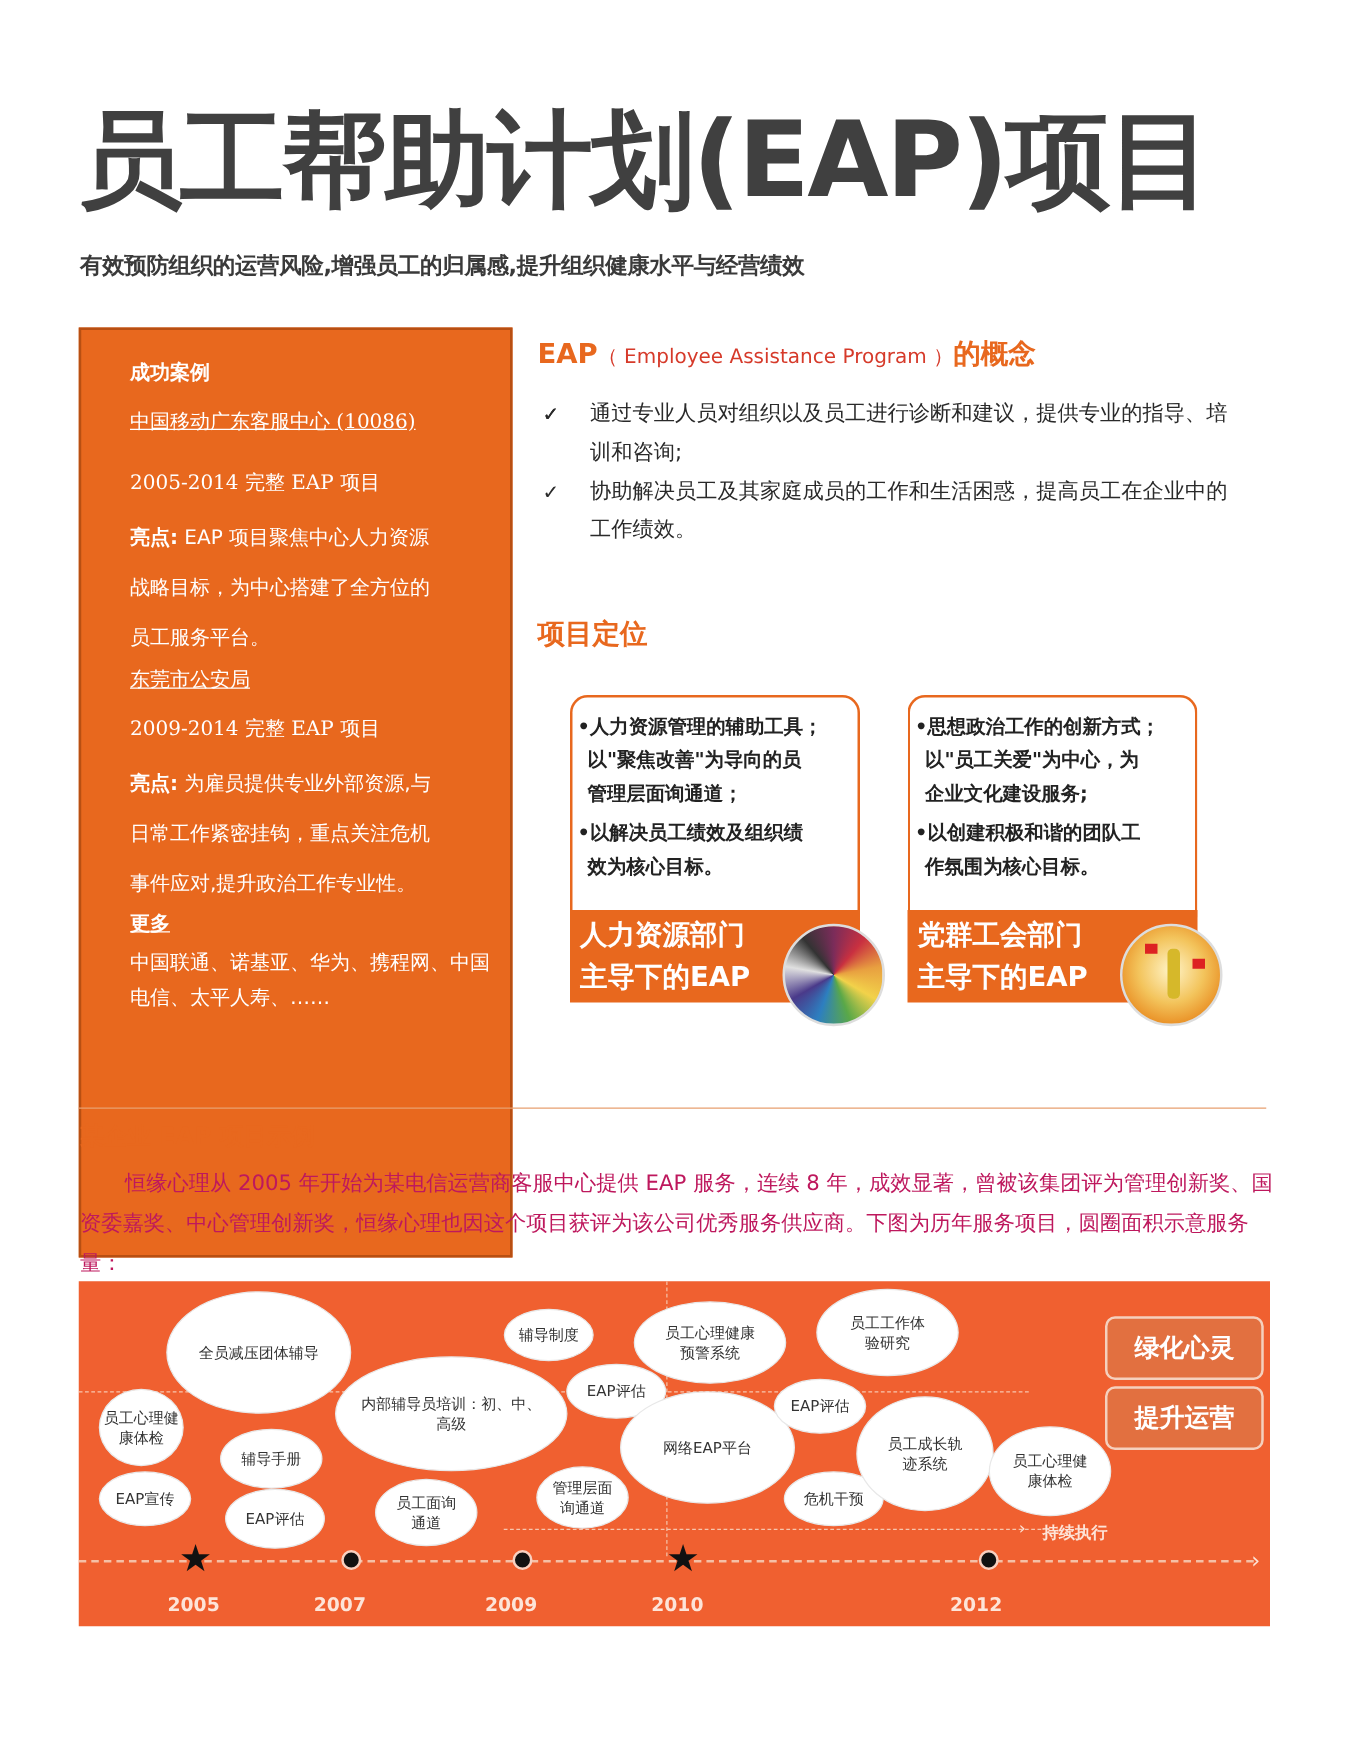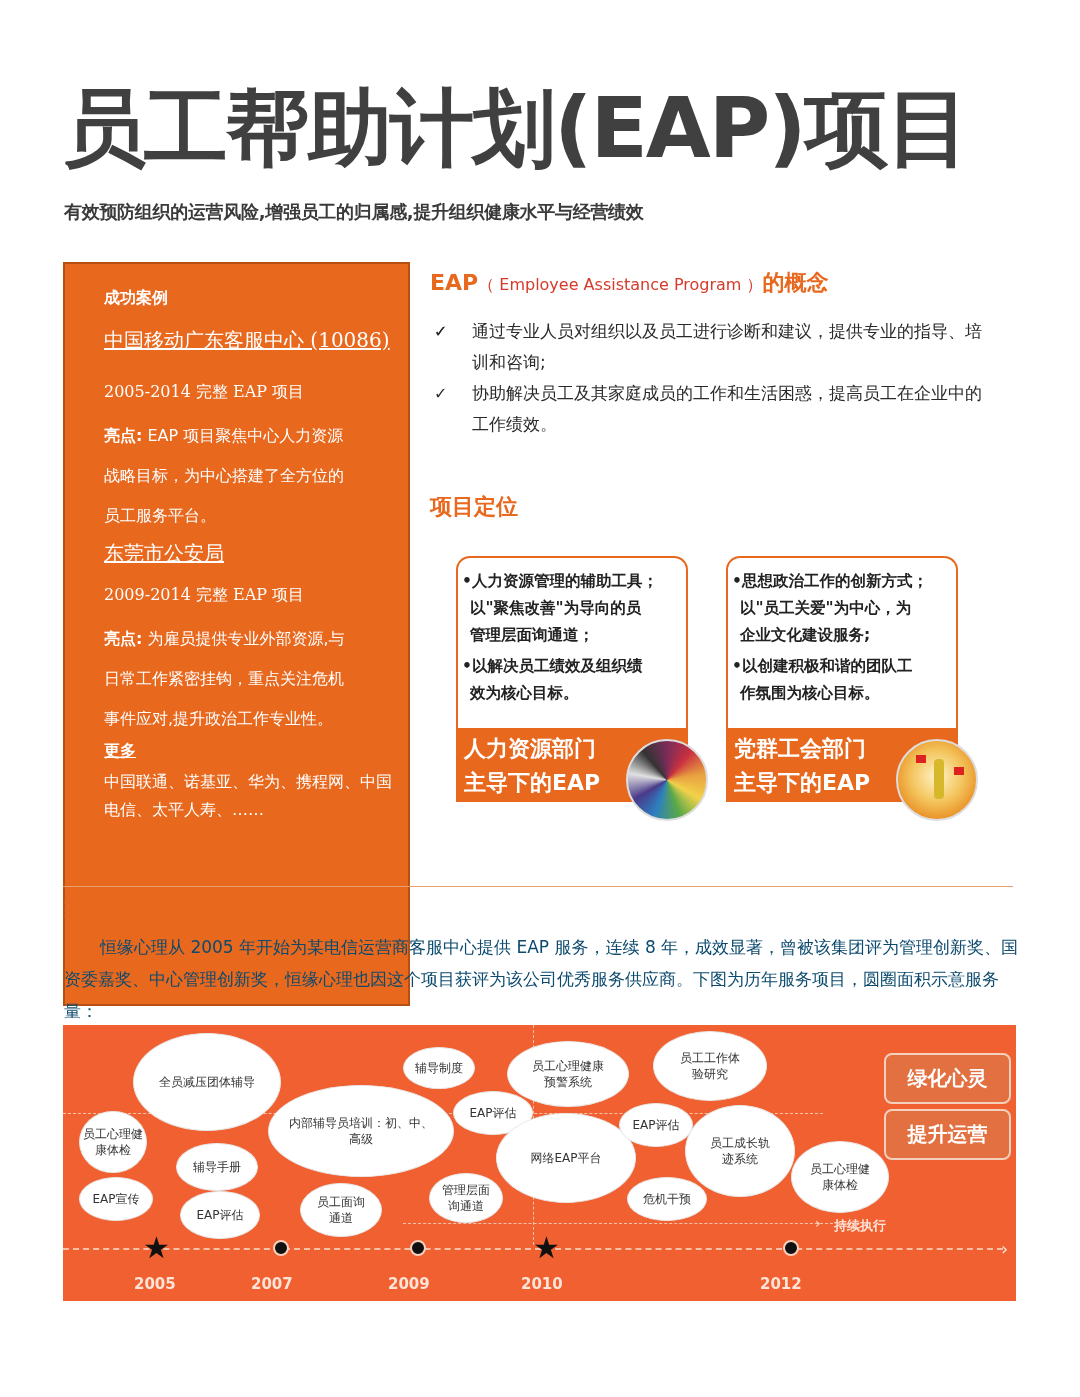--- a/index.html
+++ b/index.html
@@ -5,21 +5,21 @@
   * { box-sizing: border-box; margin: 0; padding: 0; }
   html, body { width: 1080px; height: 1397px; background: #ffffff; overflow: hidden; }
   body { position: relative; font-family: "DejaVu Sans", "Liberation Sans", sans-serif; color: #333; }
 
   .title { position: absolute; left: 62px; top: 78px; font-size: 84px; font-weight: bold; color: #404040; letter-spacing: -2px; line-height: 100px; white-space: nowrap; }
   .subtitle { position: absolute; left: 64px; top: 200px; font-size: 18px; font-weight: bold; color: #3a3a3a; letter-spacing: -0.3px; }
 
   
   .cases { position: absolute; left: 63px; top: 262px; width: 347px; height: 744px; background: #e8681e; border: 2px solid #b84f12; padding: 24px 0 0 39px; color: #fff; }
   .cases .h { font-size: 16px; font-weight: bold; margin-bottom: 18px; }
-  .cases .link { font-family: "DejaVu Serif", "Liberation Serif", serif; font-size: 20px; text-decoration: underline; display: inline-block; margin-bottom: 18px; text-align: right; }
+  .cases .link { font-family: "DejaVu Serif", "Liberation Serif", serif; font-size: 16px; text-decoration: underline; display: inline-block; margin-bottom: 18px; text-align: right; }
   .cases .line { font-size: 16px; line-height: 40px; white-space: nowrap; }
   .cases .serif { font-family: "DejaVu Serif", "Liberation Serif", serif; margin-bottom: 4px; }
   .cases .more-h { font-size: 16px; font-weight: bold; text-decoration: underline; margin-top: 2px; margin-bottom: 6px; }
   .cases .more { font-size: 16px; line-height: 28px; width: 290px; }
   .cases b { font-weight: bold; }
 
   
   .concept-title { position: absolute; left: 430px; top: 268px; font-size: 22px; font-weight: bold; color: #e8681e; white-space: nowrap; }
   .concept-title .en { font-size: 16px; font-weight: normal; color: #d63a2a; }
   .concept-list { position: absolute; left: 430px; top: 316px; width: 560px; }
@@ -35,21 +35,21 @@
   .poscard .pic { position: absolute; right: -20px; top: 183px; width: 82px; height: 82px; border-radius: 50%; border: 2px solid #ddd; overflow: hidden; }
   .pic-pencils { background: conic-gradient(#7b2c5a, #c93040, #e8a040, #f2d24a, #5aa848, #2d7fc0, #4a3a8a, #e0e0e0, #333, #7b2c5a); }
   .pic-man { background: radial-gradient(circle at 50% 45%, #fff4c8 0, #f3c45c 45%, #e8891e 80%, #a34418 100%); }
   .pic-man .fig { position: absolute; left: 36px; top: 18px; width: 10px; height: 40px; background: #d6b82a; border-radius: 4px; }
   .pic-man .flag1 { position: absolute; left: 18px; top: 14px; width: 10px; height: 8px; background: #d22; }
   .pic-man .flag2 { position: absolute; left: 56px; top: 26px; width: 10px; height: 8px; background: #d22; }
 
   .rule { position: absolute; left: 63px; top: 886px; width: 950px; height: 1px; background: #e8a070; }
 
   .example-title { position: absolute; left: 64px; top: 896px; font-size: 19px; font-weight: bold; color: #e8681e; }
-  .example-text { position: absolute; left: 64px; top: 931px; width: 955px; font-size: 17px; line-height: 32px; color: #0c4a6e; text-indent: 36px; }
+  .example-text { position: absolute; left: 64px; top: 931px; width: 955px; font-size: 17px; line-height: 32px; color: #be185d; text-indent: 36px; }
 
   
   .timeline { position: absolute; left: 63px; top: 1025px; width: 953px; height: 276px; background: #f06030; overflow: hidden; }
   .bubble { position: absolute; background: #fff; border-radius: 50%; display: flex; align-items: center; justify-content: center; text-align: center; font-size: 12px; color: #333; line-height: 16px; border: 1px solid #e8e8e8; }
   .dash-h { position: absolute; border-top: 2px dashed #f5c0a6; }
   .dash-thin { position: absolute; border-top: 1px dashed #f7c5ad; }
   .dash-v { position: absolute; border-left: 1px dashed #f5c0a6; }
   .node { position: absolute; width: 16px; height: 16px; border-radius: 50%; background: #111; border: 2px solid #f8d0c0; }
   .star { position: absolute; font-size: 30px; color: #111; line-height: 30px; }
   .year { position: absolute; top: 250px; font-size: 15px; font-weight: bold; color: #fde4d8; }
@@ -146,21 +146,21 @@
   <div class="bubble" style="left:205px;top:60px;width:186px;height:92px;padding:0 20px;">内部辅导员培训：初、中、高级</div>
   <div class="bubble" style="left:237px;top:158px;width:82px;height:54px;padding:0 14px;">员工面询通道</div>
   <div class="bubble" style="left:340px;top:22px;width:72px;height:42px;">辅导制度</div>
   <div class="bubble" style="left:390px;top:66px;width:80px;height:44px;">EAP评估</div>
   <div class="bubble" style="left:366px;top:148px;width:74px;height:50px;padding:0 10px;">管理层面询通道</div>
   <div class="bubble" style="left:444px;top:16px;width:122px;height:66px;padding:0 22px;">员工心理健康预警系统</div>
   <div class="bubble" style="left:433px;top:88px;width:140px;height:90px;">网络EAP平台</div>
   <div class="bubble" style="left:590px;top:6px;width:114px;height:70px;padding:0 22px;">员工工作体验研究</div>
   <div class="bubble" style="left:556px;top:78px;width:74px;height:44px;">EAP评估</div>
   <div class="bubble" style="left:564px;top:152px;width:80px;height:44px;">危机干预</div>
-  <div class="bubble" style="left:622px;top:80px;width:110px;height:92px;padding:0 24px;">员工成长轨迹系统</div>
+  <div class="bubble" style="left:622px;top:92px;width:110px;height:92px;padding:0 24px;">员工成长轨迹系统</div>
   <div class="bubble" style="left:728px;top:116px;width:98px;height:72px;padding:0 14px;">员工心理健康体检</div>
 
   <div class="badge" style="top:28px;">绿化心灵</div>
   <div class="badge" style="top:84px;">提升运营</div>
 
   <span class="arrow" style="left:752px;top:190px;">›</span>
   <div class="cont">持续执行</div>
 
   <div class="dash-h" style="left:0;top:223px;width:940px;"></div>
   <span class="arrow" style="left:938px;top:213px;font-size:18px;">›</span>

